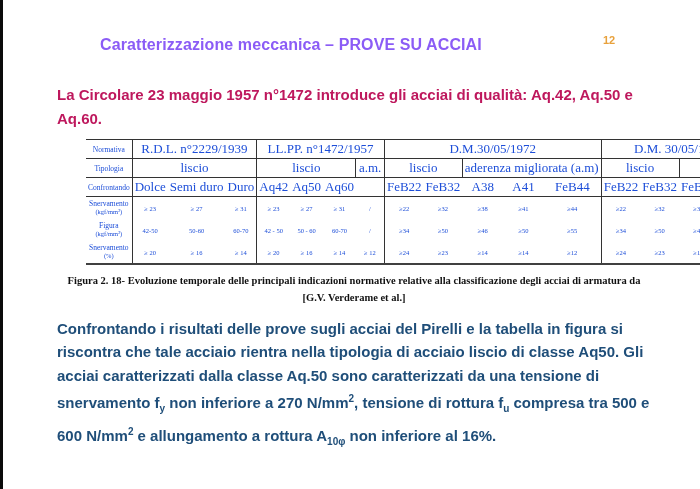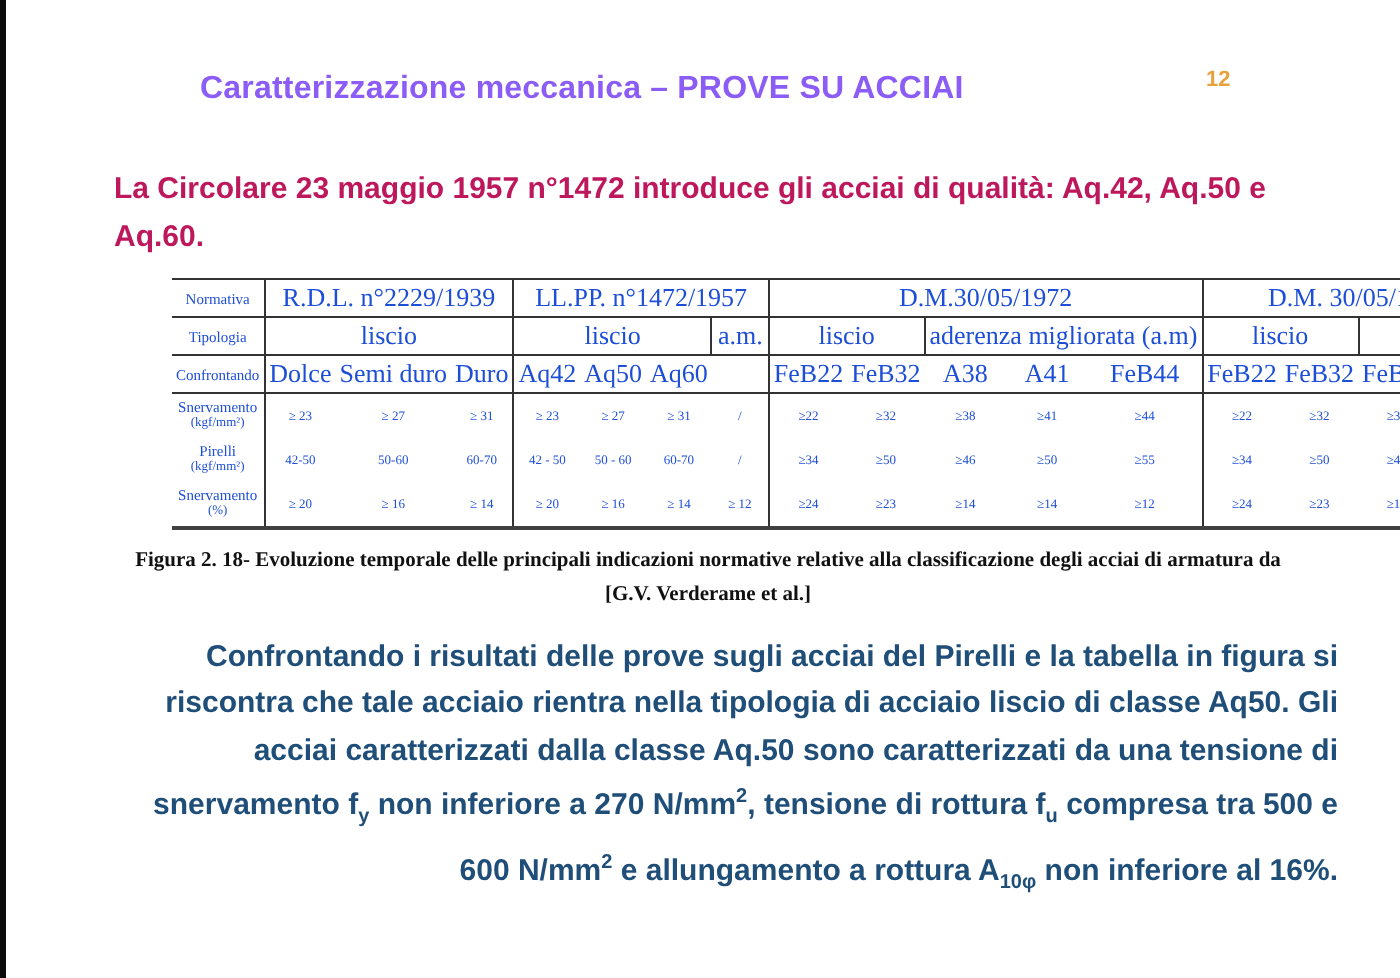--- a/index.html
+++ b/index.html
@@ -74,21 +74,20 @@
     font-size: 10.5px; font-weight: bold;
     color: #111;
     line-height: 17px;
   }
   .body-text {
     position: absolute; left: 57px; top: 317px;
     width: 612px;
     font-size: 15px; font-weight: bold;
     color: #1F4E79;
     line-height: 23.3px;
-    text-align: right;
   }
   .body-text sub { font-size: 10px; }
   .body-text sup { font-size: 10px; }
 </style>
 </head>
 <body>
 
 <div class="left-bar"></div>
 
 <div class="slide-title">Caratterizzazione meccanica – PROVE SU ACCIAI</div>
@@ -153,21 +152,21 @@
           <td class="val">≥38</td>
           <td class="val">≥41</td>
           <td class="val">≥44</td>
           <td class="val gl">≥22</td>
           <td class="val">≥32</td>
           <td class="val">≥38</td>
           <td class="val">≥44</td>
         </tr>
         <tr>
           <td class="lblcol datalbl">
-            <div>Pirelli</div>
+            <div>Figura</div>
             <div class="unit">(kgf/mm²)</div>
           </td>
           <td class="val gl">42-50</td>
           <td class="val">50-60</td>
           <td class="val">60-70</td>
           <td class="val gl">42 - 50</td>
           <td class="val">50 - 60</td>
           <td class="val">60-70</td>
           <td class="val">/</td>
           <td class="val gl">≥34</td>

